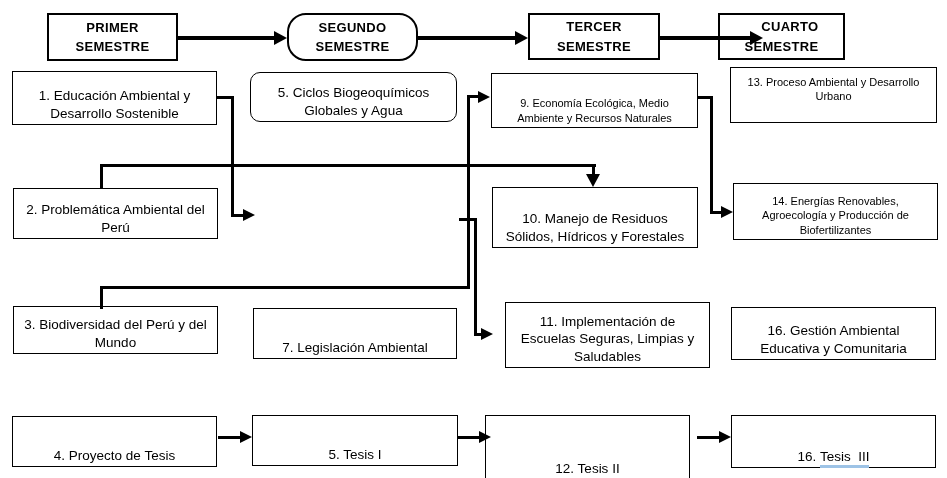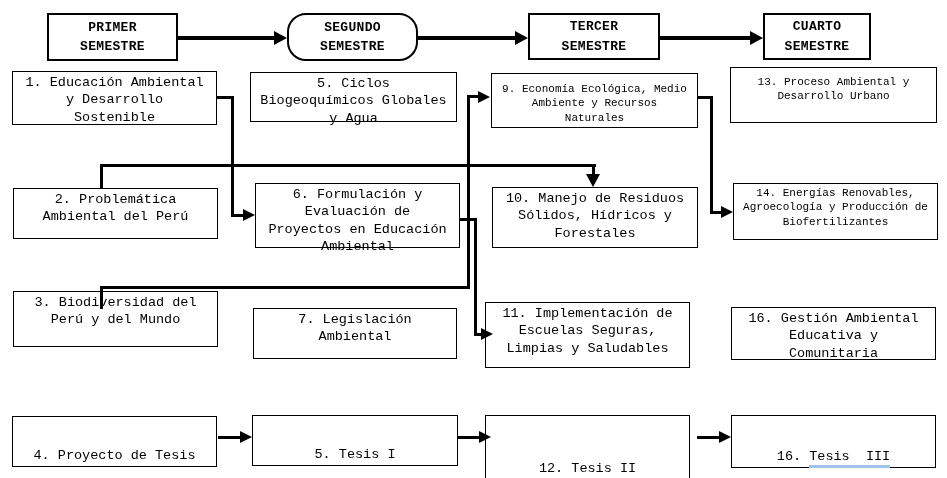--- a/index.html
+++ b/index.html
@@ -1,49 +1,49 @@
 <!DOCTYPE html>
 <html><head>
 <meta charset="utf-8">
 <style>
   html,body{margin:0;padding:0;background:#fff;}
   .canvas{
     position:relative;width:947px;height:478px;background:#ffffff;
-    font-family:Liberation Mono, monospace;color:#000;overflow:hidden;
+    font-family:Liberation Sans, sans-serif;color:#000;overflow:hidden;
   }
   
   .sem{
     position:absolute;border:2px solid #000;background:#fff;box-sizing:border-box;
     display:flex;align-items:center;justify-content:center;text-align:center;
     font-weight:bold;font-size:13px;line-height:1.5;letter-spacing:.3px;white-space:pre-line;
   }
   .sem1{left:47px;top:13px;width:131px;height:48px;}
   .sem2{left:287px;top:13px;width:131px;height:48px;border-radius:19px;}
   .sem3{left:528px;top:13px;width:132px;height:47px;}
-  .sem4{left:763px;top:13px;width:108px;height:47px;}
+  .sem4{left:718px;top:13px;width:127px;height:47px;text-align:right;}
   
   .course{
     position:absolute;border:1px solid #000;background:#fff;box-sizing:border-box;
-    display:flex;align-items:flex-start;justify-content:center;text-align:center;
+    display:flex;align-items:flex-end;justify-content:center;text-align:center;
     font-size:13.5px;line-height:1.28;padding:2px 9px;
   }
   .course span{white-space:pre-wrap;}
   .small{font-size:11px;line-height:1.3;}
   .toptext{align-items:flex-end;padding-top:6px;}
   .c1{left:12px;top:71px;width:205px;height:54px;}
-  .c5{left:250px;top:72px;width:207px;height:50px;}
+  .c5{left:250px;top:72px;width:207px;height:50px;border-radius:10px;}
   .c9{left:491px;top:73px;width:207px;height:55px;align-items:flex-end;padding-top:7px;}
   .c13{left:730px;top:67px;width:207px;height:56px;align-items:flex-start;padding-top:7px;}
   .c2{left:13px;top:188px;width:205px;height:51px;}
   .c6{left:255px;top:183px;width:205px;height:65px;}
   .c10{left:492px;top:187px;width:206px;height:61px;}
   .c14{left:733px;top:183px;width:205px;height:57px;}
-  .c3{left:13px;top:291px;width:205px;height:56px;}
+  .c3{left:13px;top:306px;width:205px;height:48px;}
   .c7{left:253px;top:308px;width:204px;height:51px;}
-  .c11{left:485px;top:302px;width:205px;height:66px;}
+  .c11{left:505px;top:302px;width:205px;height:66px;}
   .c15{left:731px;top:307px;width:205px;height:53px;}
   .c4{left:12px;top:416px;width:205px;height:51px;}
   .c8{left:252px;top:415px;width:206px;height:51px;}
   .c12{left:485px;top:415px;width:205px;height:65px;}
   .c16{left:731px;top:415px;width:205px;height:53px;}
   
   .line{position:absolute;background:#000;}
   .ah-right{position:absolute;width:0;height:0;
     border-top:6px solid transparent;border-bottom:6px solid transparent;border-left:12px solid #000;}
   .ah-right-big{position:absolute;width:0;height:0;
@@ -87,23 +87,20 @@
     </div>
   <div class="course c9 small">
       <span>9. Economía Ecológica, Medio Ambiente y Recursos Naturales</span>
     </div>
   <div class="course c13 small">
       <span>13. Proceso Ambiental y Desarrollo Urbano</span>
     </div>
 
   <div class="course c2">
       <span>2. Problemática Ambiental del Perú</span>
-    </div>
-  <div class="course c6">
-      <span>6. Formulación y Evaluación de Proyectos en Educación Ambiental</span>
     </div>
   <div class="course c10">
       <span>10. Manejo de Residuos Sólidos, Hídricos y Forestales</span>
     </div>
   <div class="course c14 small">
       <span>14. Energías Renovables, Agroecología y Producción de Biofertilizantes</span>
     </div>
 
   <div class="course c3">
       <span>3. Biodiversidad del Perú y del Mundo</span>

